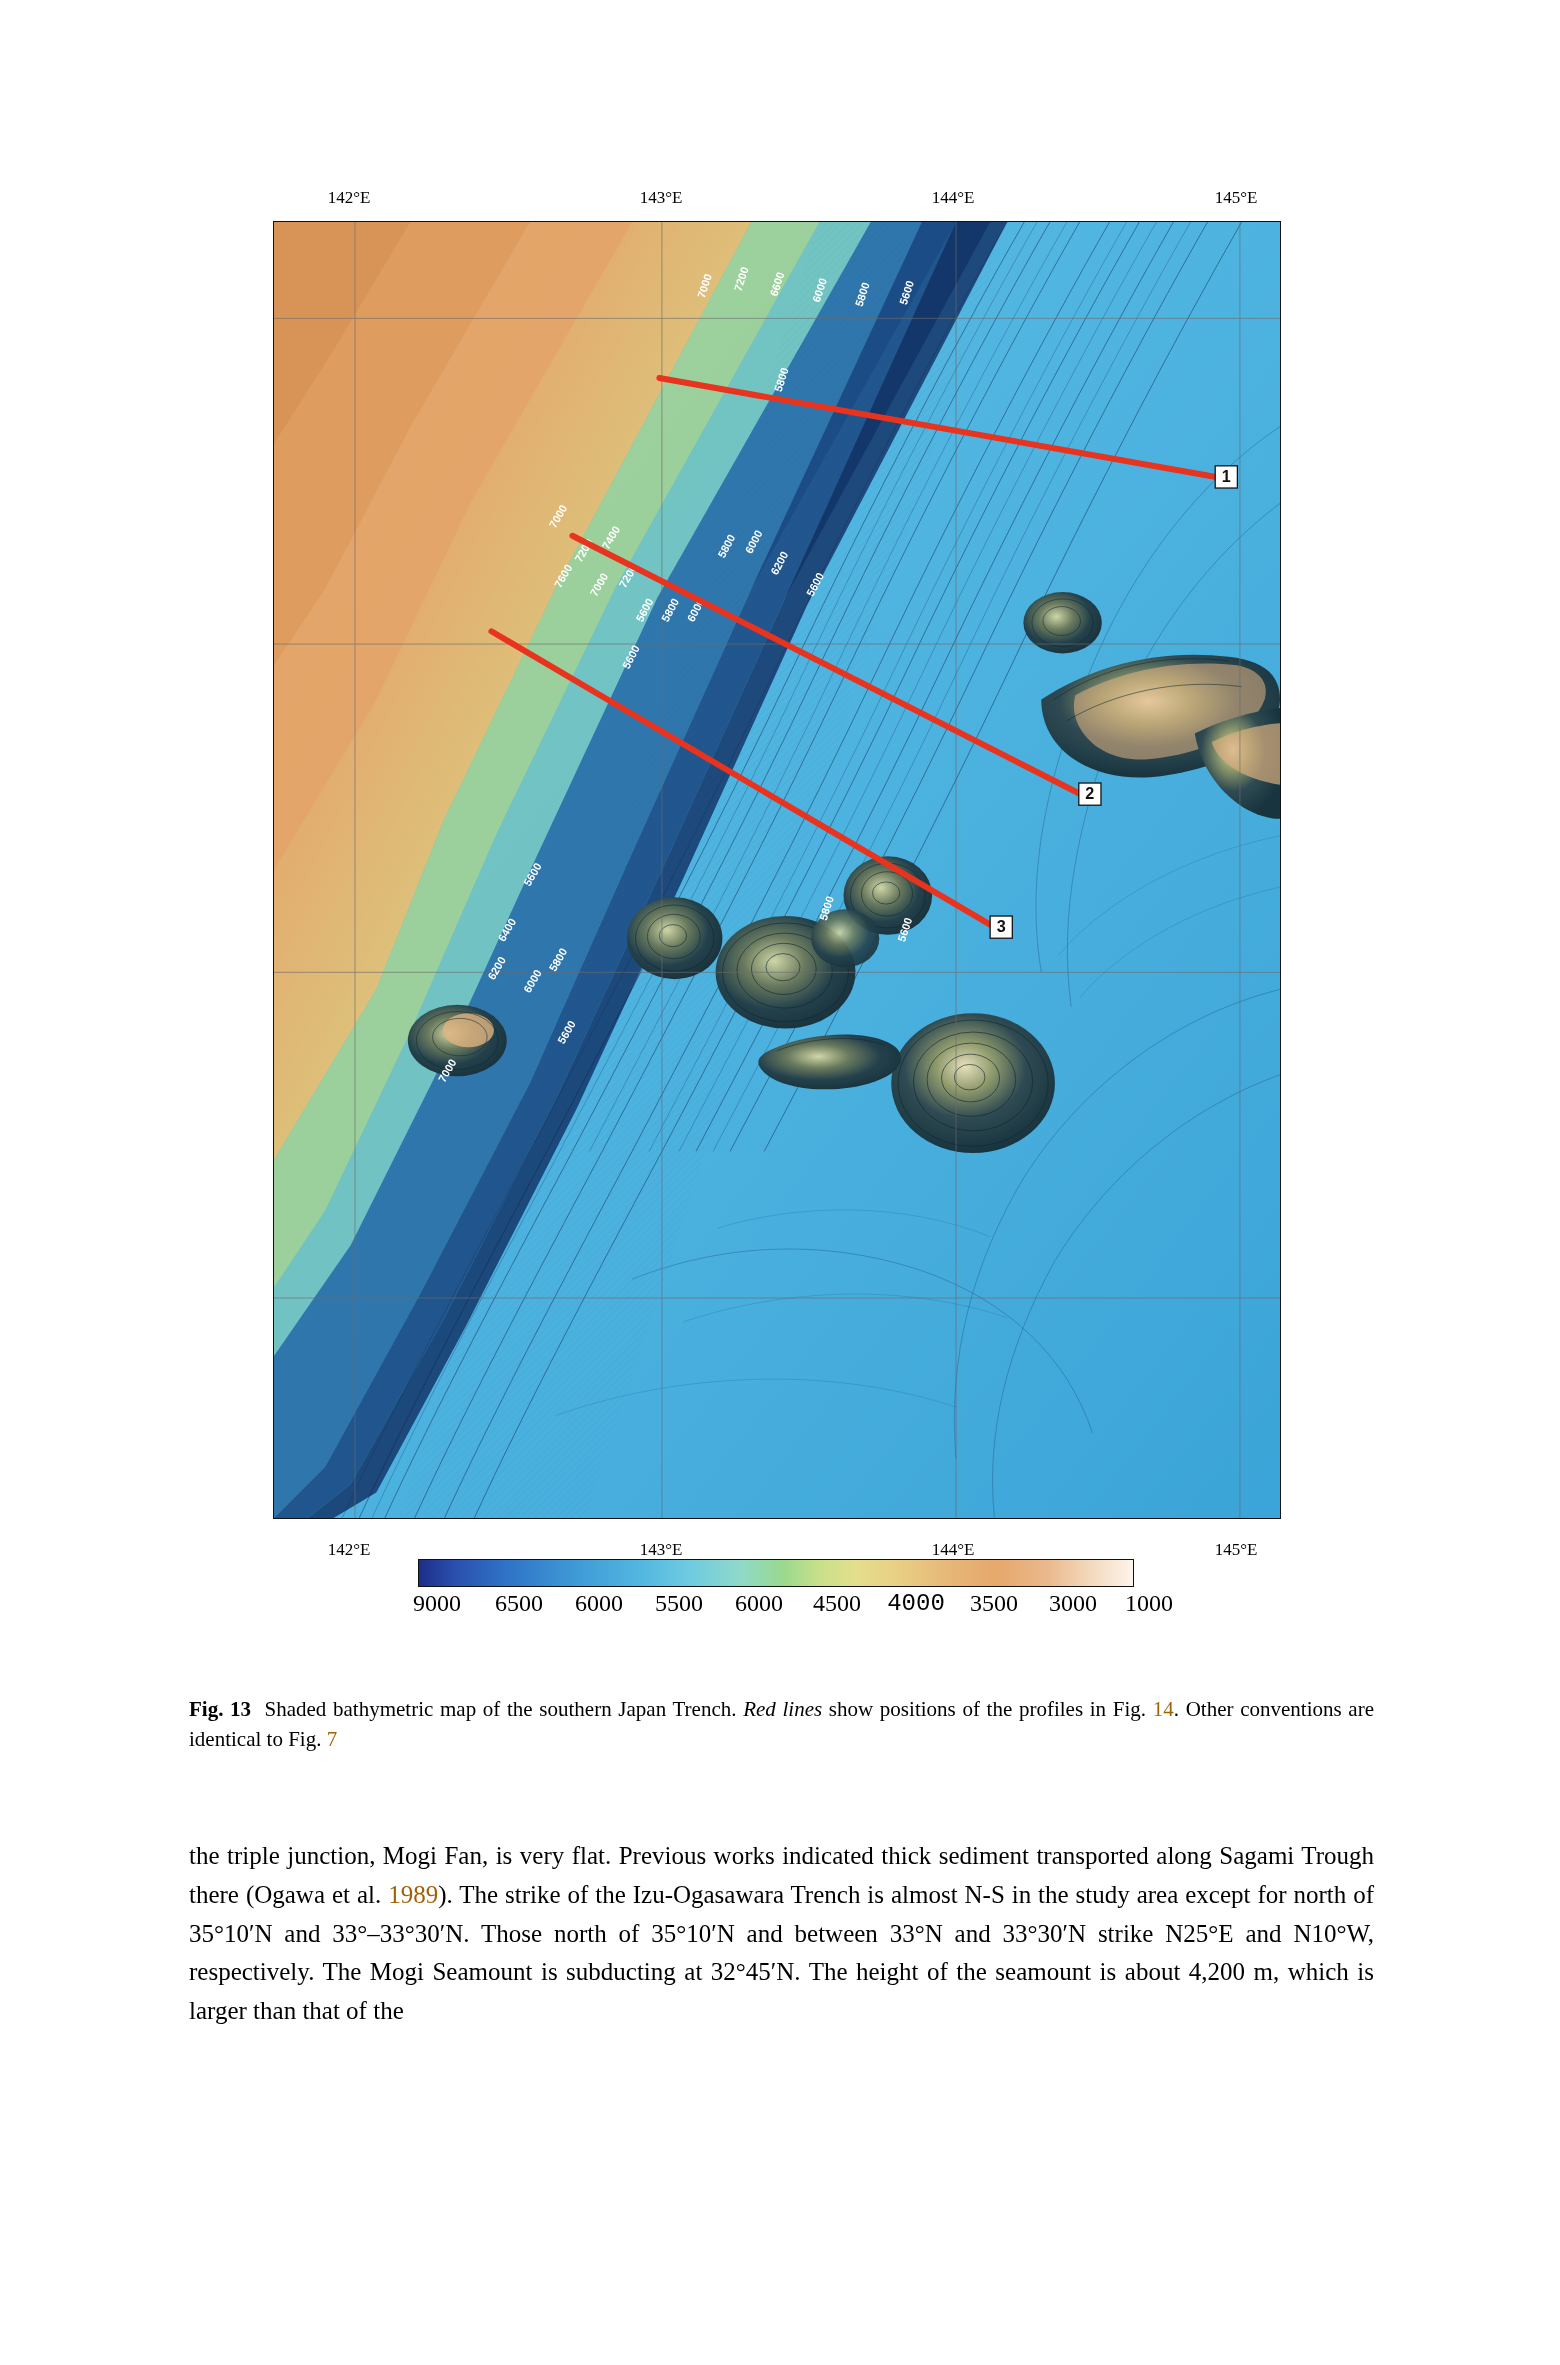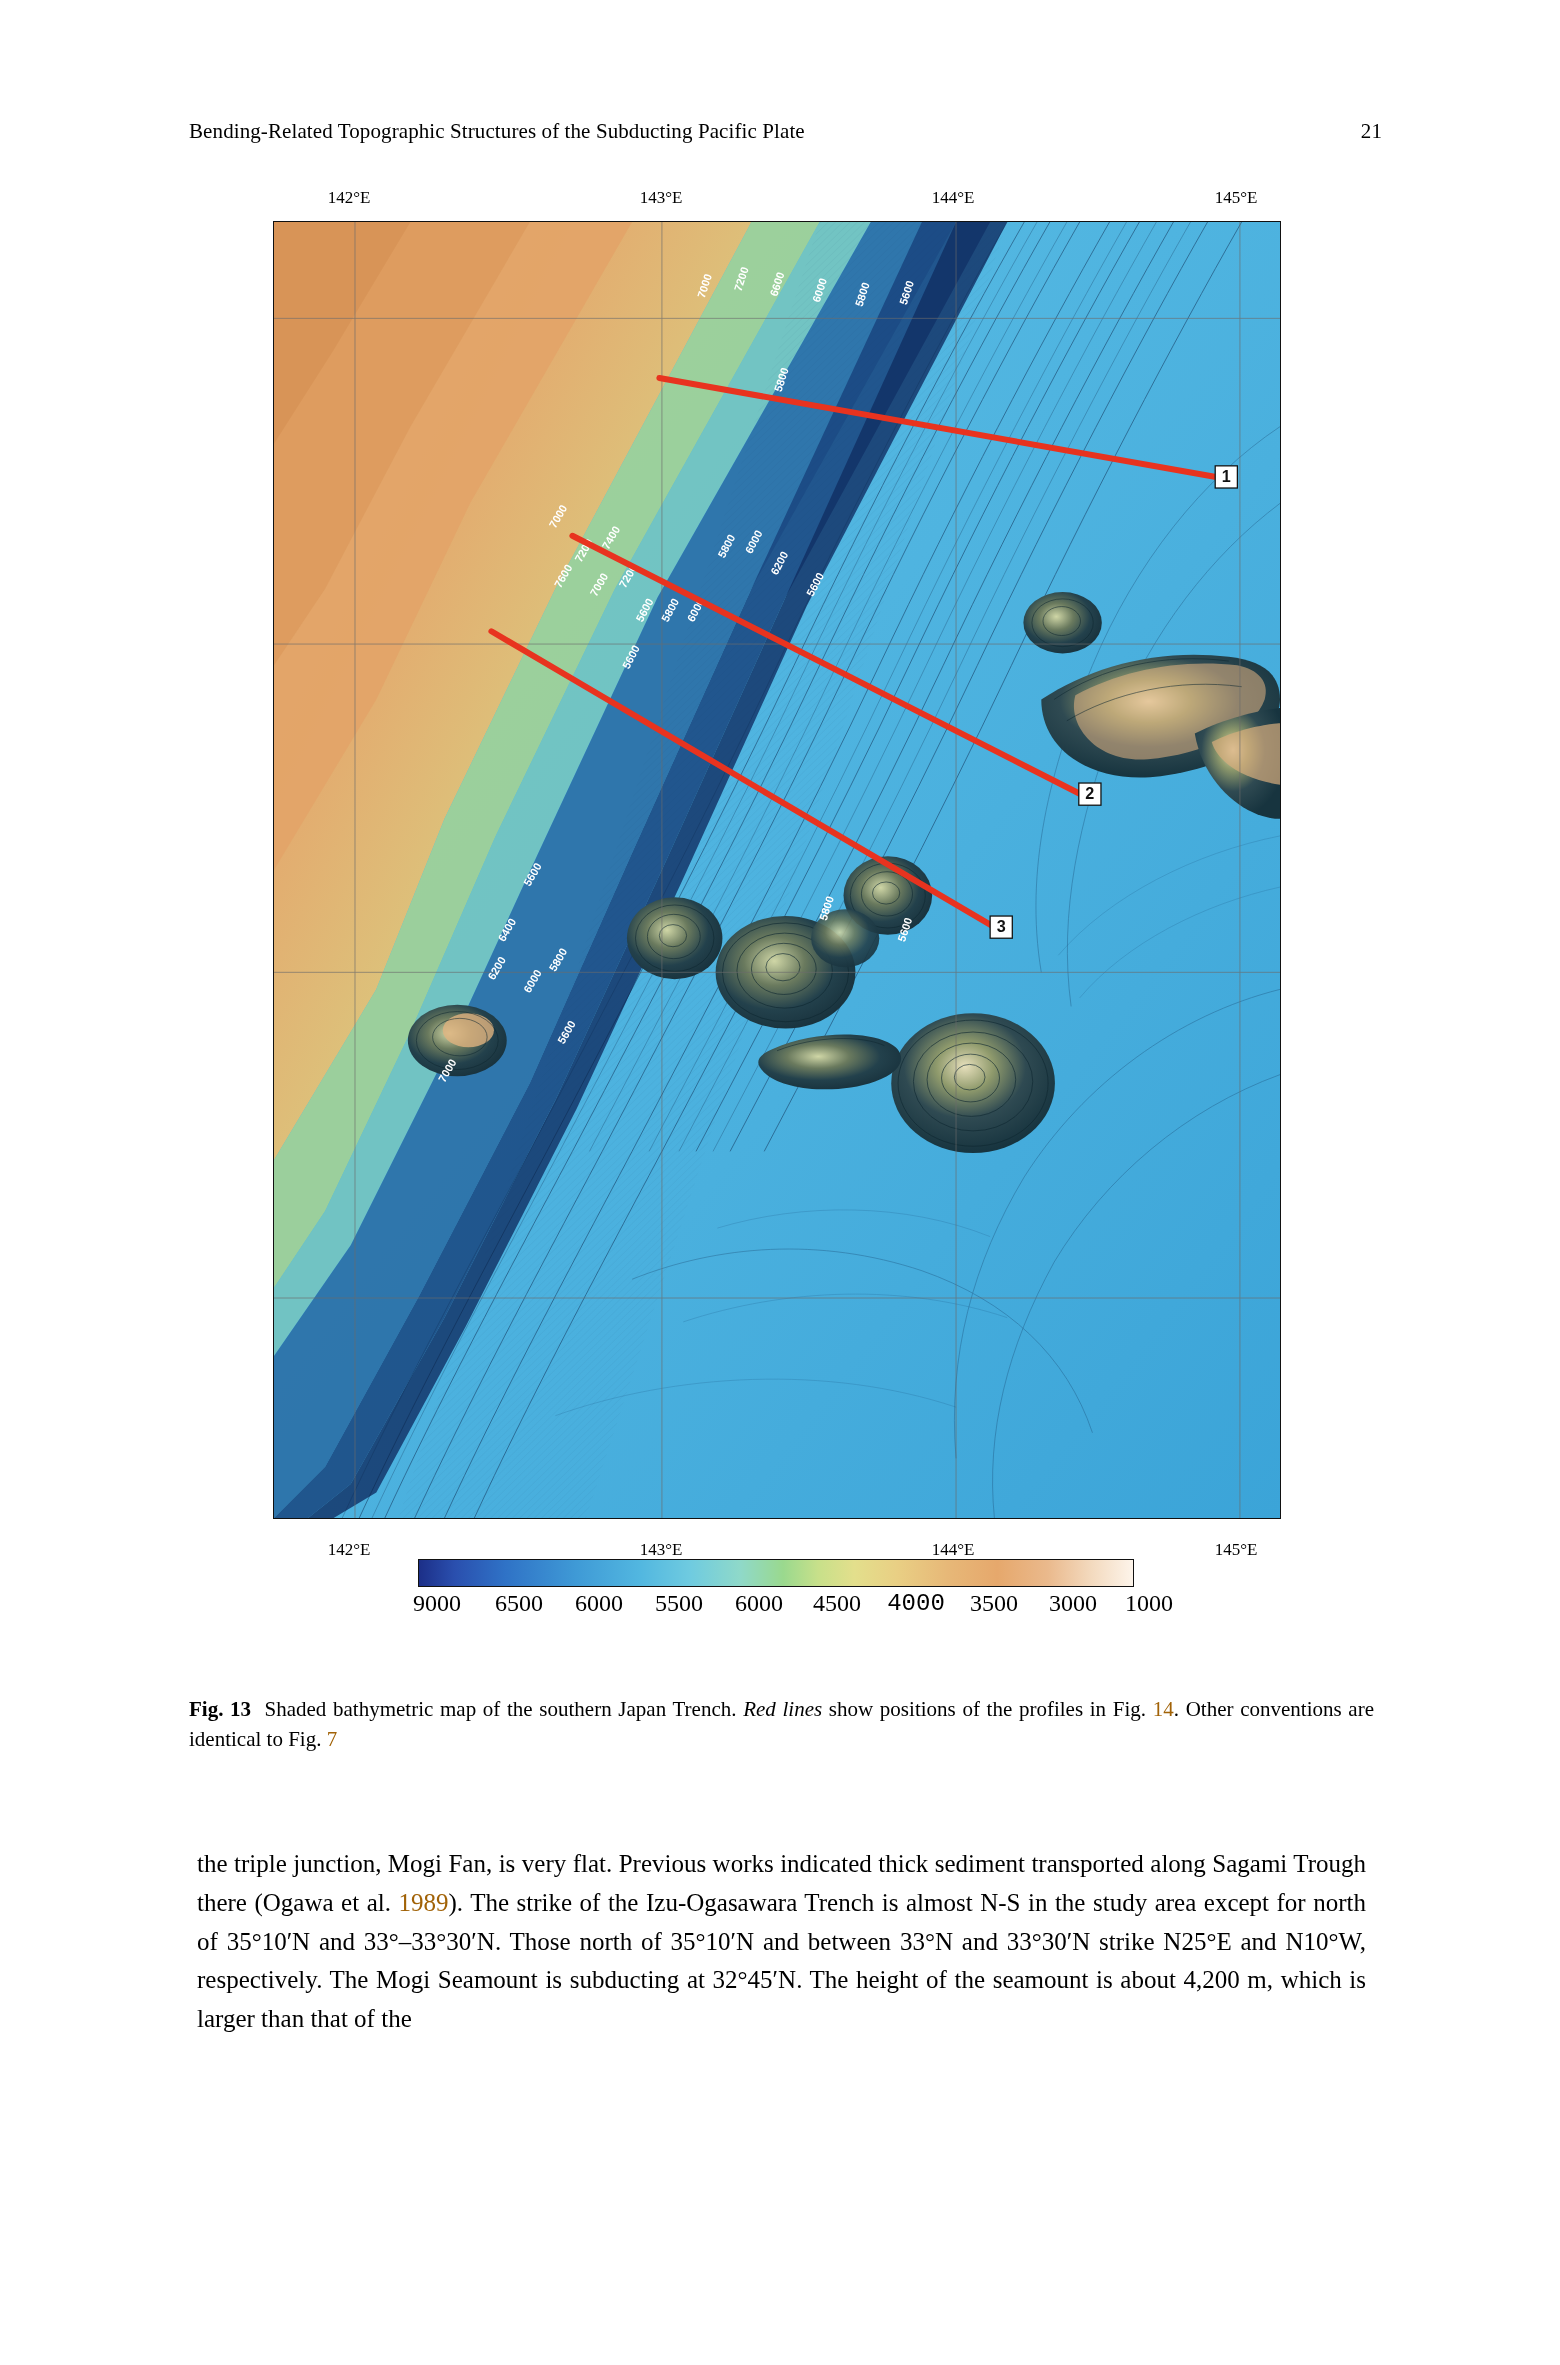--- a/index.html
+++ b/index.html
@@ -136,31 +136,27 @@
   
   .body-text{
     position:absolute;
     left:189px;
     top:1837px;
     width:1185px;
     font-size:25px;
     line-height:1.55;
     text-align:justify;
   }
-  .body-text p{margin:8px;}
+  .body-text p{margin:0;}
 </style>
 </head>
 <body>
 
 <div class="page">
 
-  <div class="runhead">
-    <div class="title">Bending-Related Topographic Structures of the Subducting Pacific Plate</div>
-    <div class="folio">21</div>
-  </div>
 
   <div class="figure">
     <div class="fig-frame">
 
       <div class="lon-row top">
         <span class="lon-lab" style="left:170px;">142°E</span>
         <span class="lon-lab" style="left:482px;">143°E</span>
         <span class="lon-lab" style="left:774px;">144°E</span>
         <span class="lon-lab" style="left:1057px;">145°E</span>
       </div>

